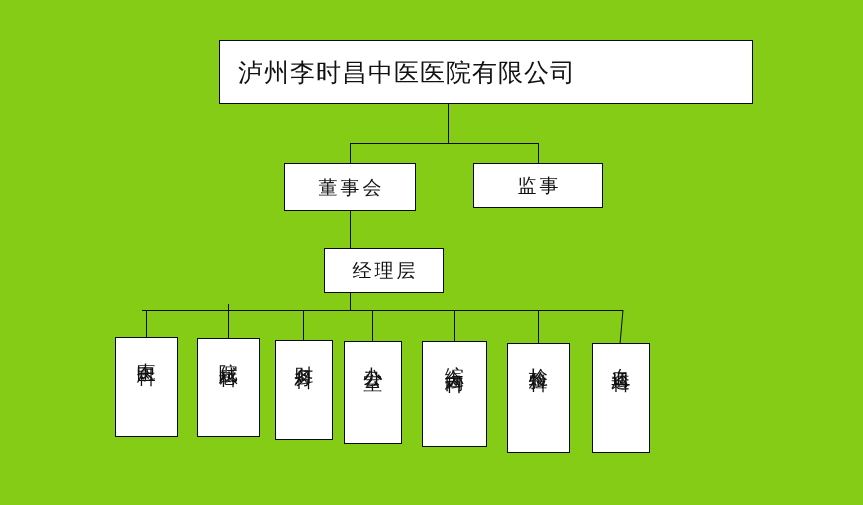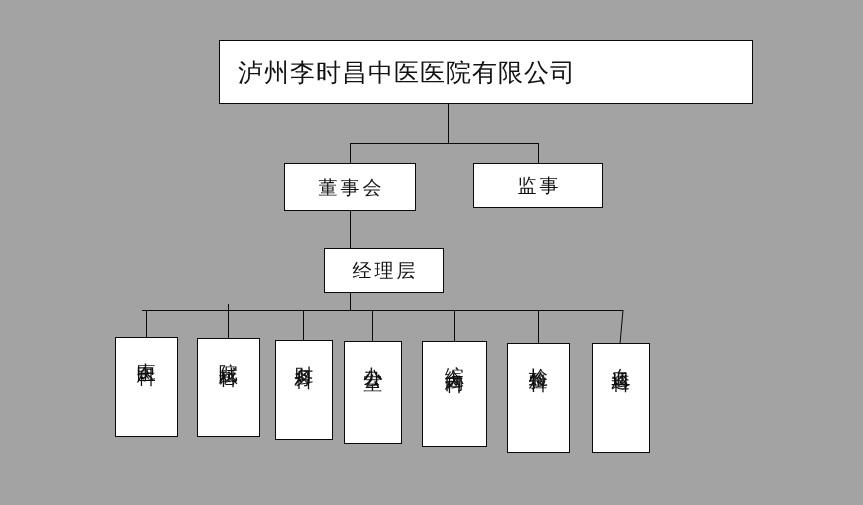--- a/index.html
+++ b/index.html
@@ -7,21 +7,21 @@
     padding: 0;
     background: #ffffff;
   }
   body {
     font-family: "DejaVu Sans", "Liberation Sans", sans-serif;
   }
   #chart-canvas {
     position: relative;
     width: 863px;
     height: 505px;
-    background: #a3a3a3;
+    background: #84cc16;
     overflow: hidden;
   }
 
   
   .node {
     position: absolute;
     box-sizing: border-box;
     border: 1px solid #0a0a0a;
     background: #ffffff;
     color: #111111;

